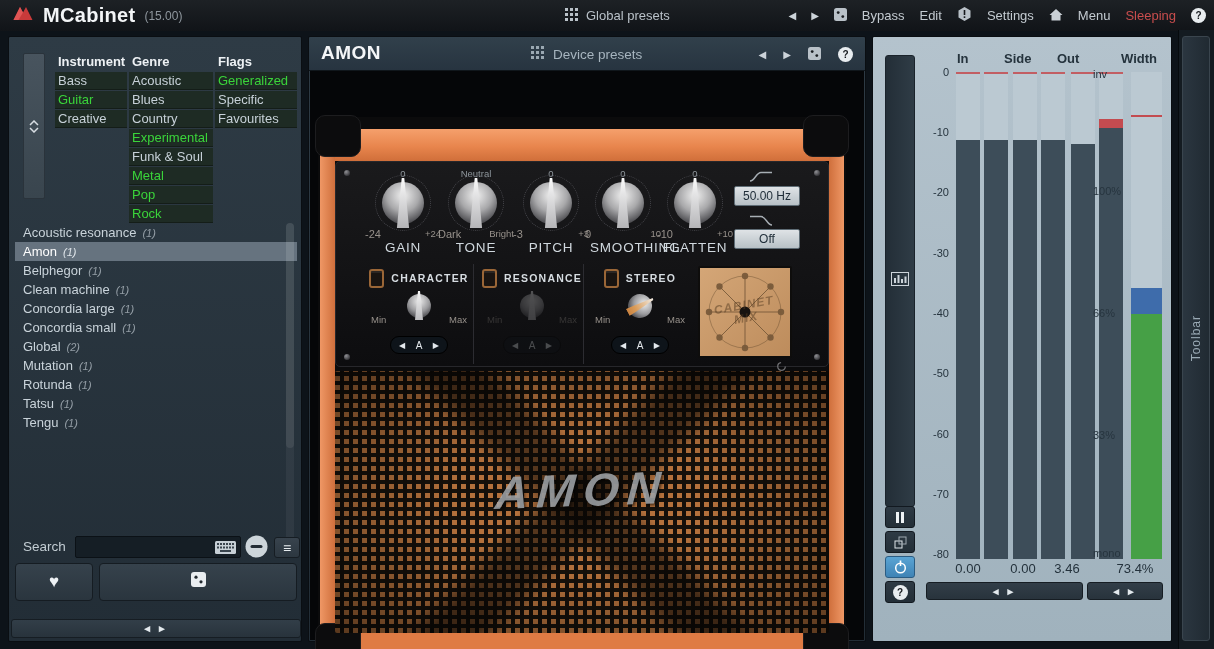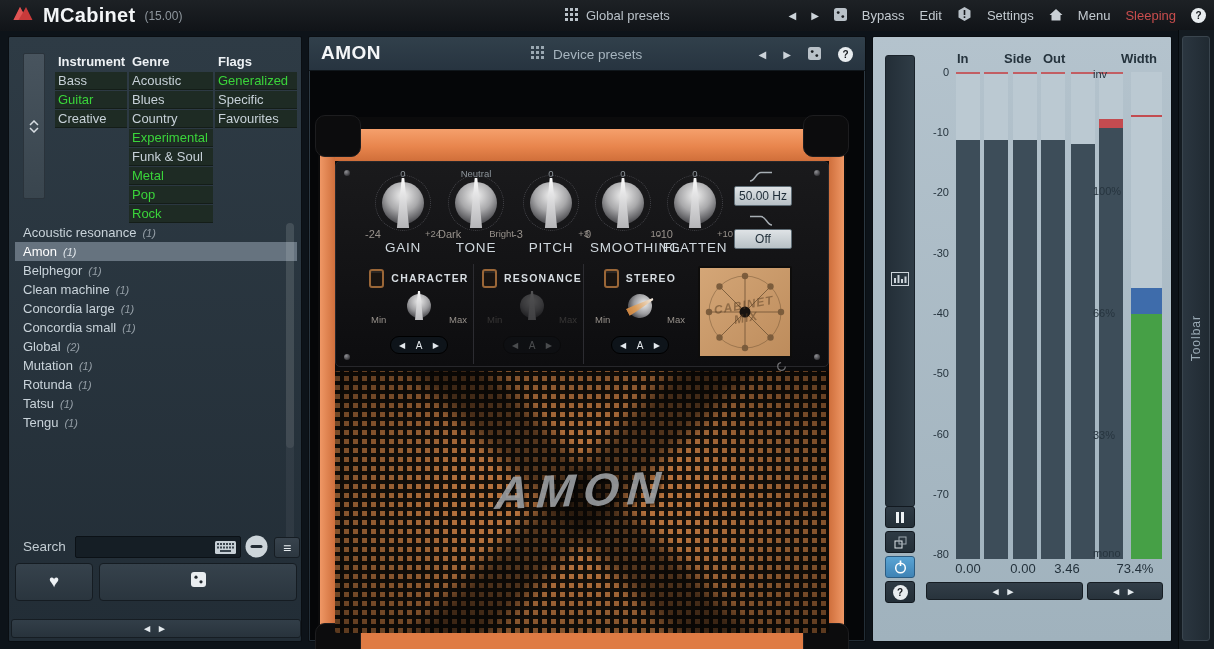--- a/index.html
+++ b/index.html
@@ -71,21 +71,21 @@
 .k-top{font-size:9.5px;color:#8e969c;height:12px}
 .k-ball{position:relative;width:42px;height:42px;margin:2px auto 0;border-radius:50%;background:radial-gradient(circle at 50% 32%,#f0f0f0,#a8a8aa 45%,#4a4a4e 80%,#303033)}
 .k-ball::before{content:"";position:absolute;inset:-7px;border:1px dotted #45454a;border-radius:50%}
 .k-ptr{position:absolute;left:50%;top:-4px;width:16px;height:50px;transform:translateX(-50%);clip-path:polygon(42% 0,58% 0,88% 100%,12% 100%);background:linear-gradient(#fbfbfb,#b5b5b8)}
 .k-min{position:absolute;left:-5px;top:60px;font-size:11px;color:#97918b}
 .k-max{position:absolute;right:-5px;top:60px;font-size:9.5px;color:#97918b}
 .k-name{margin-top:16px;font-size:13.5px;color:#d0d8de;letter-spacing:.8px}
 
 .filt-ico{position:absolute;left:412px}
 #hp-ico{top:7px}#lp-ico{top:51px}
-.val-box{position:absolute;left:398px;width:58px;height:20px;background:linear-gradient(#dfe3e6,#b8c1c6);border:1px solid #5f6d76;border-radius:2px;color:#1e2c37;font-size:12px;text-align:center;line-height:18px}
+.val-box{position:absolute;left:398px;width:66px;height:20px;background:linear-gradient(#dfe3e6,#b8c1c6);border:1px solid #5f6d76;border-radius:2px;color:#1e2c37;font-size:12px;text-align:center;line-height:18px}
 #hp-box{top:24px}#lp-box{top:67px}
 
 .sec{position:absolute;top:104px;height:96px;display:flex;flex-direction:column;align-items:center}
 #sec-char{left:30px;width:106px}
 #sec-res{left:146px;width:100px}
 #sec-ster{left:254px;width:100px}
 .sec-head{display:flex;align-items:center;gap:7px;height:24px}
 .cab-ico{width:15px;height:19px;background:#191411;border:2px solid #9a6637;border-radius:3px;box-shadow:inset 0 2px 0 rgba(255,255,255,.08)}
 .sec-label{font-size:10.5px;color:#d6dce1;letter-spacing:1.2px;font-weight:bold}
 .sec-body{position:relative;width:100%;height:72px}
@@ -519,21 +519,21 @@
           <circle cx="6.5" cy="8" r="4.8" stroke="#ffffff" stroke-width="1.5" fill="none"></circle>
           <line x1="6.5" y1="0.5" x2="6.5" y2="6" stroke="#ffffff" stroke-width="1.6"></line>
         </svg>
       </button>
     <button class="mbtn" id="btn-help">
         <span class="qcircle">?</span>
       </button>
 
     <span class="mlabel" style="left:84px">In</span>
     <span class="mlabel" style="left:131px">Side</span>
-    <span class="mlabel" style="left:170px">Out</span>
+    <span class="mlabel" style="left:184px">Out</span>
     <span class="mlabel" style="left:248px">Width</span>
 
     <span class="dbt" style="left:40px;top:29px">0</span>
     <span class="dbt" style="left:40px;top:89px">-10</span>
     <span class="dbt" style="left:40px;top:149px">-20</span>
     <span class="dbt" style="left:40px;top:210px">-30</span>
     <span class="dbt" style="left:40px;top:270px">-40</span>
     <span class="dbt" style="left:40px;top:330px">-50</span>
     <span class="dbt" style="left:40px;top:391px">-60</span>
     <span class="dbt" style="left:40px;top:451px">-70</span>

